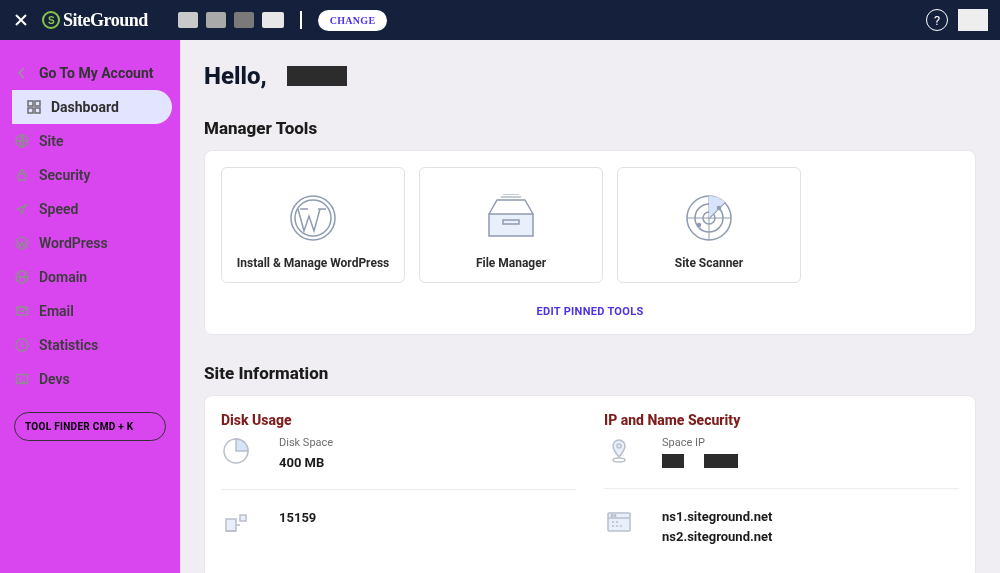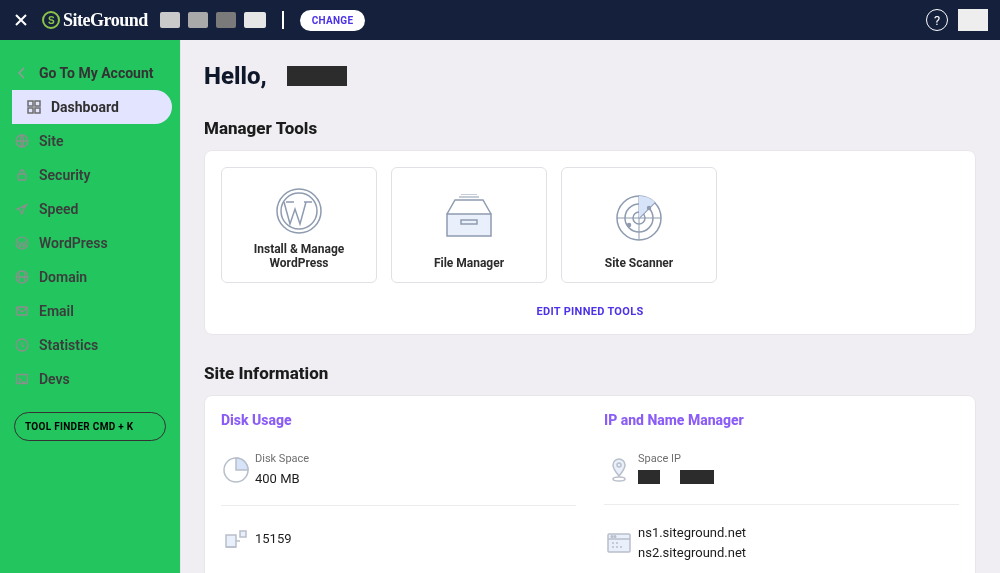--- a/index.html
+++ b/index.html
@@ -3,66 +3,66 @@
   <meta charset="utf-8">
   <style>
     * { margin: 0; padding: 0; box-sizing: border-box; }
     body { font-family: -apple-system, BlinkMacSystemFont, "Segoe UI", Roboto, sans-serif; background: #f0eef2; width: 1000px; height: 573px; overflow: hidden; }
 
     .topbar { height: 40px; background: #14203c; display: flex; align-items: center; padding: 0 12px; color: #fff; }
     .close-x { width: 18px; height: 18px; display: flex; align-items: center; justify-content: center; cursor: pointer; margin-right: 12px; }
     .close-x svg { stroke: #fff; }
     .logo { font-family: "Comic Sans MS", cursive; font-weight: 700; font-size: 18px; letter-spacing: -0.5px; display: flex; align-items: center; gap: 3px; }
     .logo .mark { width: 18px; height: 18px; border: 2px solid #8bc34a; border-radius: 50%; display: inline-flex; align-items: center; justify-content: center; font-size: 10px; color: #8bc34a; font-family: sans-serif; }
-    .site-pill { margin-left: 12px; display: flex; align-items: center; gap: 8px; }
+    .site-pill { margin-left: 30px; display: flex; align-items: center; gap: 8px; font-family: Liberation Serif, serif; }
     .redact { height: 16px; border-radius: 2px; display: inline-block; }
     .redact.g1 { width: 20px; background: #c9c9c9; }
     .redact.g2 { width: 20px; background: #a9a9a9; }
     .redact.g3 { width: 20px; background: #7a7a7a; }
     .redact.g4 { width: 22px; background: #e6e6e6; }
     .sep { width: 2px; height: 18px; background: #fff; margin: 0 8px; }
     .change-pill { background: #fff; color: #4c32e8; font-size: 10px; font-weight: 700; border-radius: 14px; padding: 5px 12px; cursor: pointer; letter-spacing: 0.3px; }
     .spacer { flex: 1; }
     .help-circle { width: 22px; height: 22px; border: 1.5px solid #fff; border-radius: 50%; display: flex; align-items: center; justify-content: center; color: #fff; font-size: 13px; cursor: pointer; margin-right: 10px; }
     .avatar { width: 30px; height: 22px; background: #eee; }
 
     .main { display: flex; height: calc(573px - 40px); }
 
-    .sidebar { width: 180px; background: #22c55e; padding-top: 16px; flex-shrink: 0; box-shadow: 1px 0 0 rgba(0,0,0,0.04); }
+    .sidebar { width: 180px; background: #d946ef; padding-top: 16px; flex-shrink: 0; box-shadow: 1px 0 0 rgba(0,0,0,0.04); }
     .side-link { display: flex; align-items: center; gap: 9px; padding: 9px 14px; font-size: 14px; color: #3c3c3c; font-weight: 600; cursor: pointer; border-radius: 0 20px 20px 0; margin-right: 8px; }
     .side-link.back { color: #333; font-weight: 700; }
     .side-link.active { background: #e3e4ff; color: #303030; font-weight: 700; margin-left: 12px; }
     .side-icon { width: 16px; height: 16px; display: inline-flex; align-items: center; justify-content: center; color: #8e8e8e; }
     .side-link.active .side-icon { color: #6c6c6c; }
     .tool-finder { margin: 16px 14px; border: 1.5px solid #333; border-radius: 18px; padding: 8px 10px; font-size: 10px; font-weight: 700; letter-spacing: 0.3px; text-align: left; cursor: pointer; }
 
     .content { flex: 1; padding: 22px 24px 0 24px; overflow: auto; }
     .hello { font-size: 24px; font-weight: 800; color: #0f172a; display: flex; align-items: center; gap: 20px; }
     .redact-name { width: 60px; height: 20px; background: #2c2c2c; display: inline-block; }
 
     .section-title { font-size: 17px; font-weight: 800; color: #1c1c1c; margin: 28px 0 12px; }
 
     .panel { background: #fff; border-radius: 8px; border: 1px solid #e8e6ea; padding: 16px; }
 
     .cards { display: flex; gap: 14px; }
-    .card { width: 156px; height: 116px; border: 1px solid #e2e0e5; border-radius: 6px; display: flex; flex-direction: column; align-items: center; justify-content: flex-end; padding: 12px 6px; cursor: pointer; }
+    .card { width: 184px; height: 116px; border: 1px solid #e2e0e5; border-radius: 6px; display: flex; flex-direction: column; align-items: center; justify-content: flex-end; padding: 12px 6px; cursor: pointer; }
     .card .card-icon { flex: 1; display: flex; align-items: center; justify-content: center; }
     .card-label { font-size: 12px; font-weight: 700; color: #2c2c2c; text-align: center; }
 
     .edit-link { text-align: center; font-size: 11px; font-weight: 700; color: #4c32e8; letter-spacing: 0.3px; margin-top: 22px; cursor: pointer; }
 
     .info-cols { display: flex; gap: 28px; }
     .info-col { flex: 1; }
-    .sub-title { font-size: 14px; font-weight: 800; color: #8b5cf6; margin-bottom: 18px; }
-    .stat-row { display: flex; align-items: center; gap: 4px; padding: 6px 0 16px; border-bottom: 1px solid #ececef; margin-bottom: 12px; }
+    .sub-title { font-size: 14px; font-weight: 800; color: #7f1d1d; margin-bottom: 2px; }
+    .stat-row { display: flex; align-items: flex-start; gap: 28px; padding: 6px 0 16px; border-bottom: 1px solid #ececef; margin-bottom: 12px; }
     .stat-row:last-child { border-bottom: none; margin-bottom: 0; }
     .stat-icon { width: 30px; height: 30px; display: flex; align-items: center; justify-content: center; }
     .stat-meta { flex: 1; }
     .stat-label { font-size: 11px; color: #6e6e6e; margin-bottom: 4px; }
-    .stat-val { font-size: 13px; font-weight: 400; color: #1c1c1c; line-height: 1.5; }
+    .stat-val { font-size: 13px; font-weight: 700; color: #1c1c1c; line-height: 1.5; }
     .ip-redact { display: inline-flex; gap: 6px; align-items: center; }
     .ip-redact span { background: #2c2c2c; height: 14px; display: inline-block; }
   </style>
 </head>
 <body>
 
 <div class="topbar">
   <span class="close-x">
     <svg width="12" height="12" viewBox="0 0 12 12" fill="none" stroke-width="2">
         <path d="M1 1L11 11M11 1L1 11"></path>
@@ -257,21 +257,21 @@
                   <path d="M4 22h10M14 16h4"></path>
                 </svg>
             </span>
             <div class="stat-meta">
               <div class="stat-val">15159</div>
             </div>
           </div>
         </div>
 
         <div class="info-col">
-          <div class="sub-title">IP and Name Manager</div>
+          <div class="sub-title">IP and Name Security</div>
           <div class="stat-row">
             <span class="stat-icon">
               <svg width="28" height="28" viewBox="0 0 28 28" fill="none" stroke="#b8bfca" stroke-width="1.5">
                   <path d="M14 3a6 6 0 016 6c0 4-6 11-6 11S8 13 8 9a6 6 0 016-6z" fill="#eaf0fb"></path>
                   <circle cx="14" cy="9" r="2"></circle>
                   <ellipse cx="14" cy="23" rx="6" ry="2"></ellipse>
                 </svg>
             </span>
             <div class="stat-meta">
               <div class="stat-label">Space IP</div>

